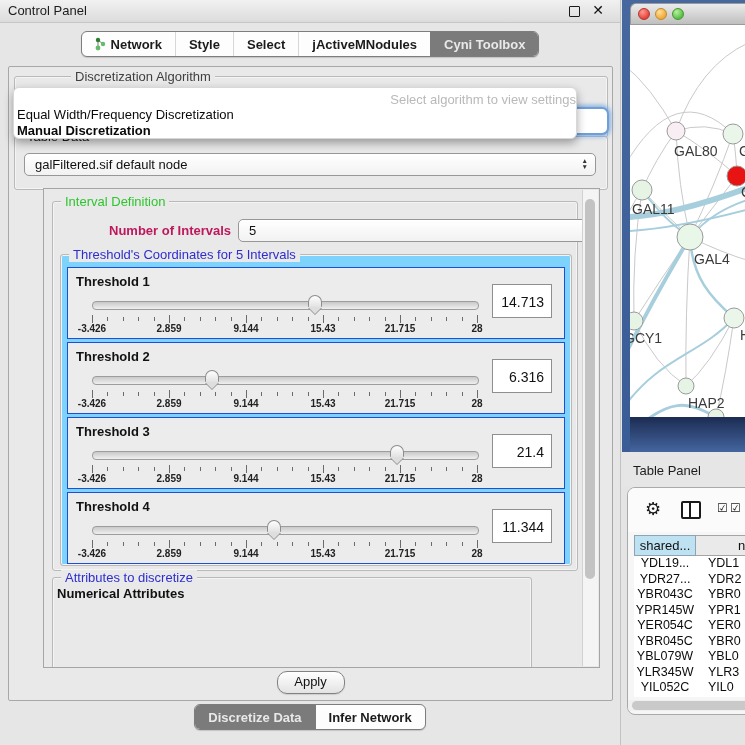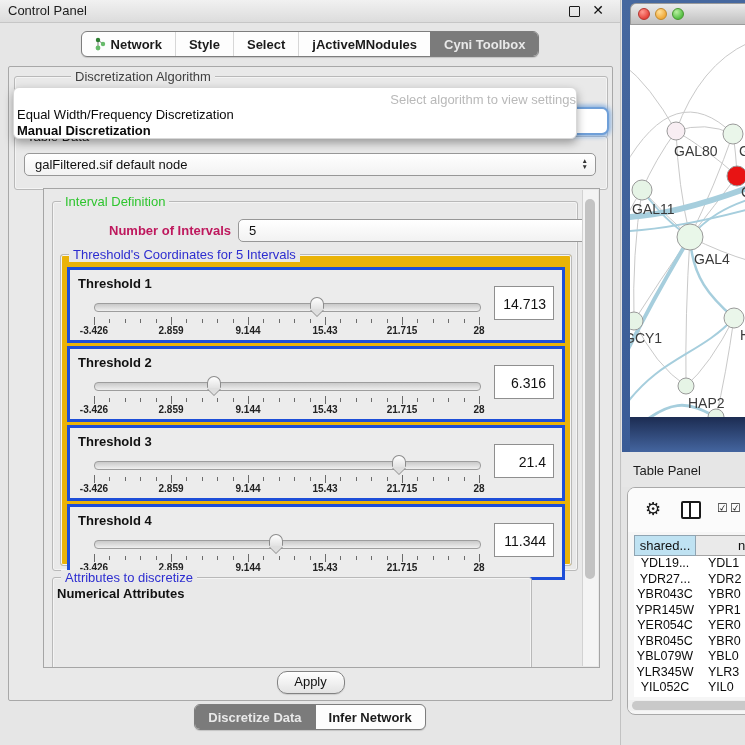--- a/index.html
+++ b/index.html
@@ -52,21 +52,21 @@
   #scroll-bar-v{position:absolute;right:1px;top:1px;width:15px;height:476px;background:#f4f4f4;border-left:1px solid #d2d2d2;}
   #scroll-thumb-v{position:absolute;left:2px;top:9px;width:10px;height:380px;background:#c3c3c3;border-radius:6px;}
 
   #interval-group{left:8px;top:12px;width:524px;height:368px;}
   #intervals-row{position:absolute;left:30px;top:17px;width:480px;height:24px;}
   #intervals-label{position:absolute;left:0;top:4px;font-size:13px;font-weight:bold;color:#be185d;margin-left:26px;}
   #intervals-combo{left:155px;top:0;width:360px;}
 
   #threshold-group{left:7px;top:52px;width:510px;height:310px;}
   #threshold-list{position:absolute;left:6px;top:12px;width:498px;}
-  .tbox{position:relative;height:70px;border:3px solid #1d4ed8;background:#ececec;margin-bottom:3px;}
+  .tbox{position:relative;height:70px;border:1px solid #1d4ed8;background:#ececec;margin-bottom:3px;}
   .tlabel{position:absolute;left:8px;top:6px;font-size:13px;font-weight:bold;color:#111;}
   .track{position:absolute;left:24px;top:33px;width:385px;height:7px;border:1px solid #9d9d9d;border-radius:4px;
     background:linear-gradient(#c9c9c9,#efefef);}
   .thumb{position:absolute;top:-7px;width:14px;height:12px;background:linear-gradient(#fefefe,#e2e2e2);
     border:1px solid #8c8c8c;border-bottom:none;border-radius:7px 7px 1px 1px;box-sizing:border-box;}
   .thumb::after{content:"";position:absolute;left:-1px;top:11px;width:0;height:0;
     border-left:7px solid transparent;border-right:7px solid transparent;border-top:7px solid #dedede;
     filter:drop-shadow(0 1px 0 #8c8c8c);}
   .ticks{position:absolute;left:24px;top:47px;width:385px;height:8px;}
   .tick{position:absolute;top:2px;width:1px;height:4px;background:#6b6b6b;}
@@ -195,21 +195,21 @@
           <span id="intervals-label">Number of Intervals</span>
           <div class="combo" id="intervals-combo">
             <span>5</span>
             <span class="spinner">
                 <span>▲</span>
                 <span>▼</span>
               </span>
           </div>
         </div>
 
-        <div class="groupbox" id="threshold-group" style="background:#eab308;">
+        <div class="groupbox" id="threshold-group" style="background:#7dd3fc;">
           <span class="grouplabel g-blue">Threshold's Coordinates for 5 Intervals</span>
           <div id="threshold-list">
               <div class="tbox">
                 <div class="tlabel">Threshold 1</div>
                 <div class="track">
                   <div class="thumb" style="left: calc(57.72% - 7px);"></div>
                 </div>
                 <div class="ticks">
                   <span class="tick maj" style="left: 0%;"></span>
                   <span class="tick" style="left: 4%;"></span>

